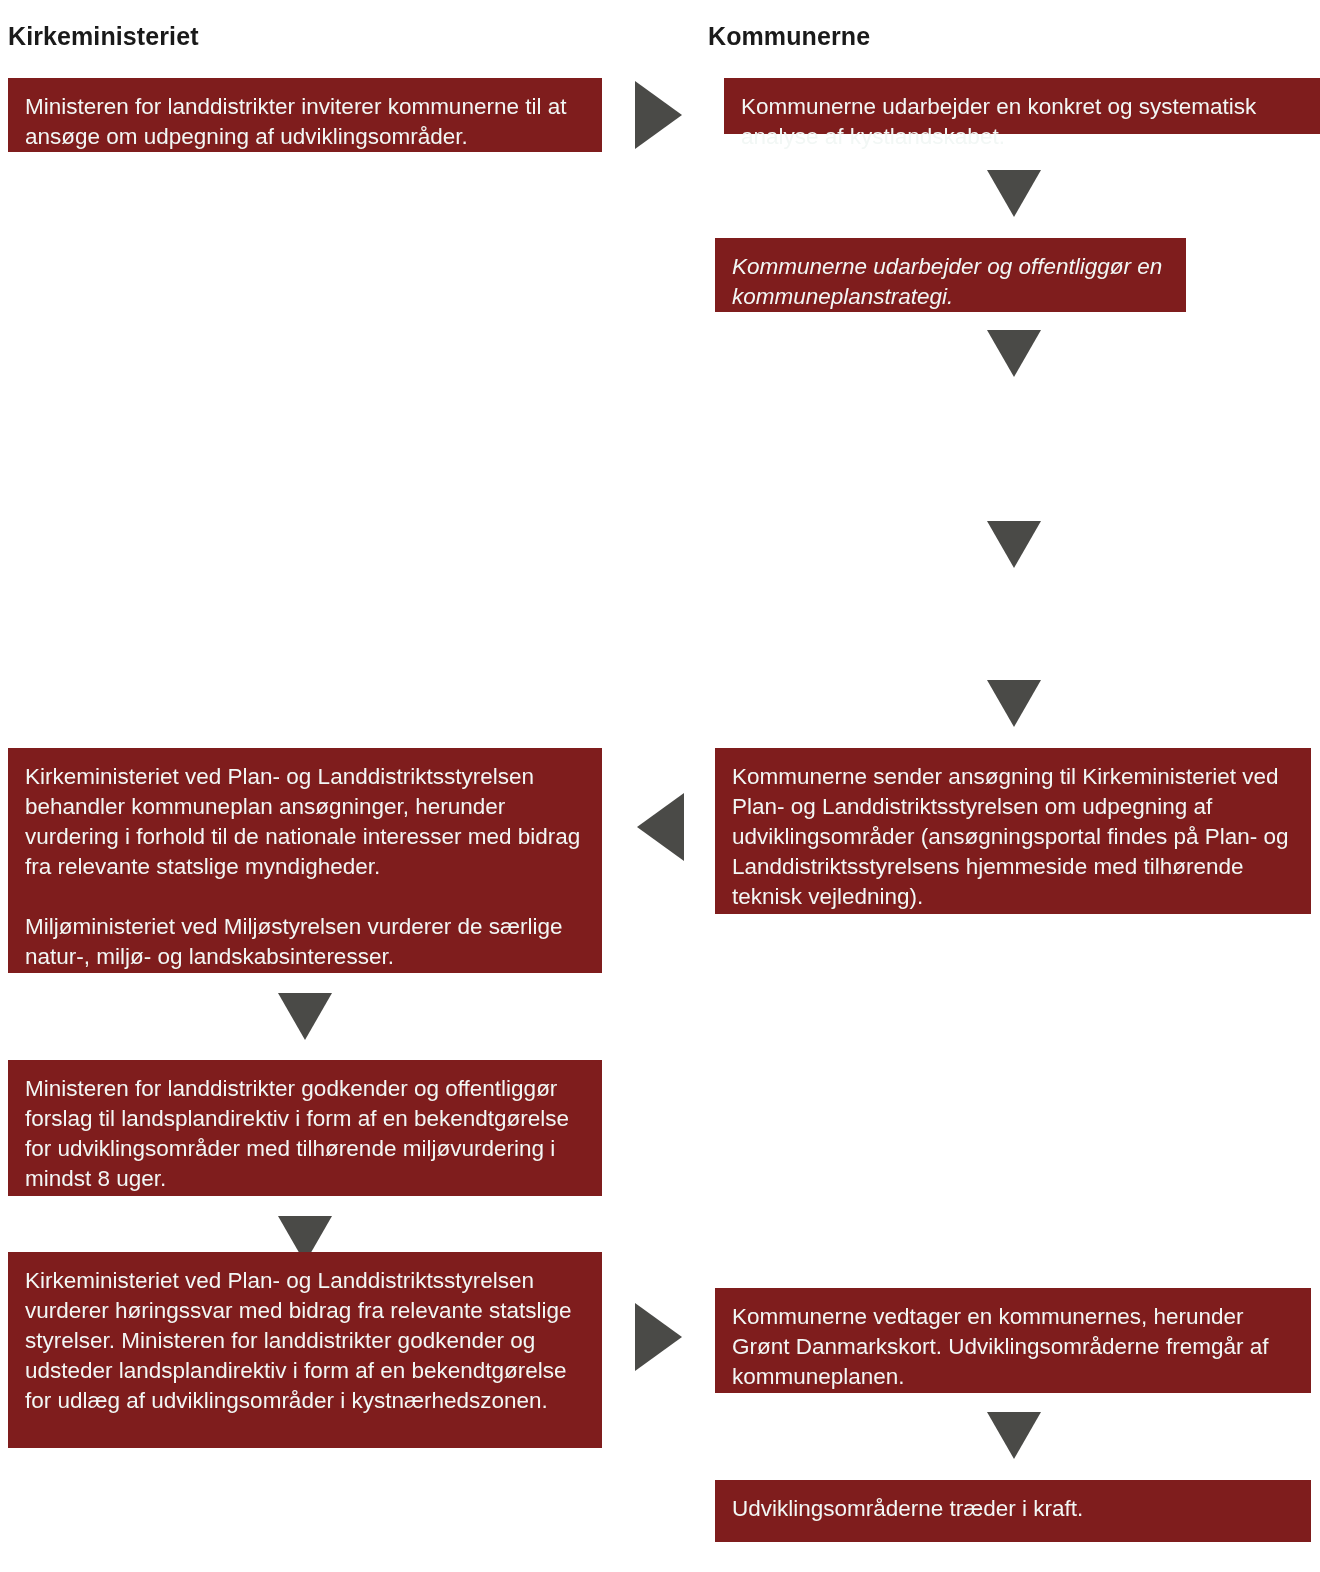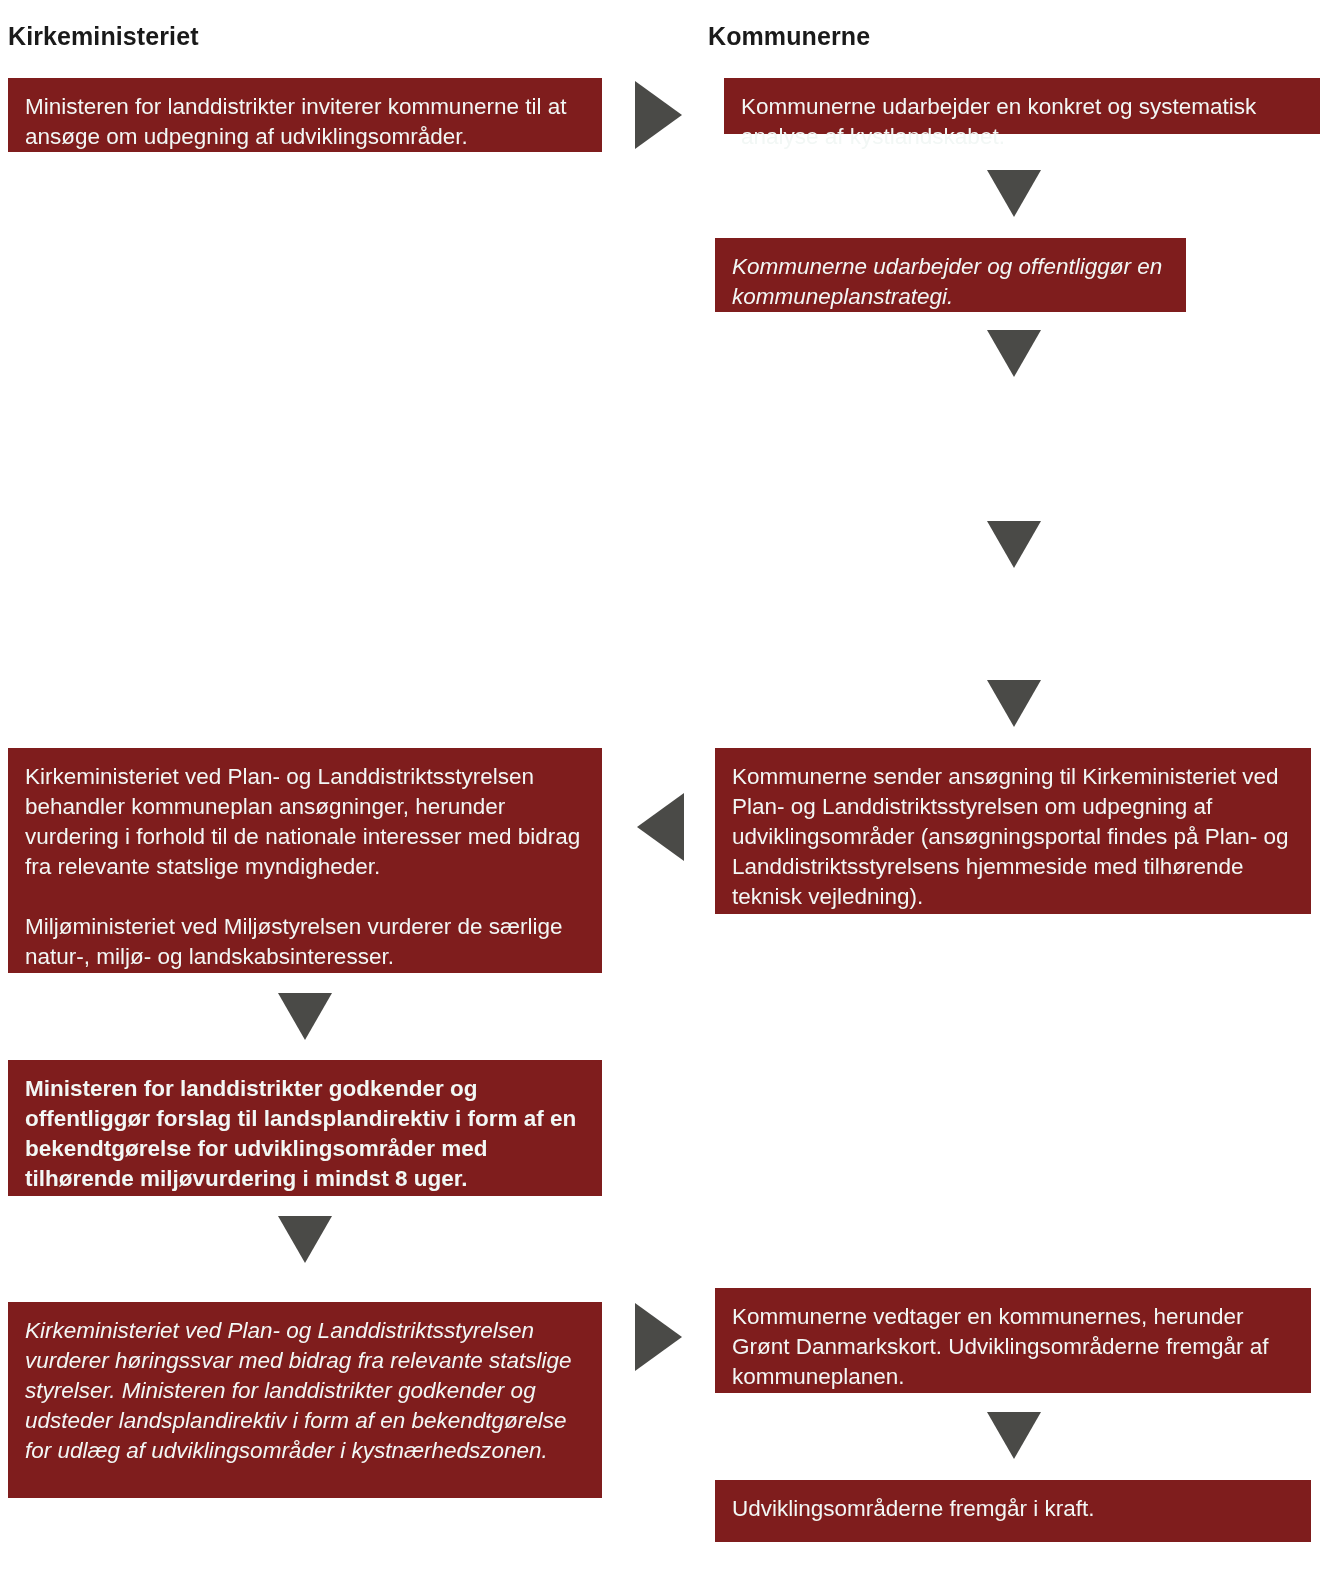--- a/index.html
+++ b/index.html
@@ -76,27 +76,27 @@
     <p>Ministeren for landdistrikter inviterer kommunerne til at ansøge om udpegning af udviklingsområder.</p>
   </div>
 
   <div class="node" style="left:8px; top:748px; width:594px; height:225px;">
     <p>Kirkeministeriet ved Plan- og Landdistriktsstyrelsen behandler kommuneplan ansøgninger, herunder vurdering i forhold til de nationale interesser med bidrag fra relevante statslige myndigheder.</p>
     <p>Miljøministeriet ved Miljøstyrelsen vurderer de særlige natur-, miljø- og landskabsinteresser.</p>
   </div>
 
   <div class="arrow arrow-down" style="left:278px; top:993px;"></div>
 
-  <div class="node" style="left:8px; top:1060px; width:594px; height:136px;font-weight:bold;">
+  <div class="node" style="left:8px; top:1060px; width:594px; height:136px;">
     <p>Ministeren for landdistrikter godkender og offentliggør forslag til landsplandirektiv i form af en bekendtgørelse for udviklingsområder med tilhørende miljøvurdering i mindst 8 uger.</p>
   </div>
 
   <div class="arrow arrow-down" style="left:278px; top:1216px;"></div>
 
-  <div class="node" style="left:8px; top:1302px; width:594px; height:196px;font-style:italic;">
+  <div class="node" style="left:8px; top:1252px; width:594px; height:196px;">
     <p>Kirkeministeriet ved Plan- og Landdistriktsstyrelsen vurderer høringssvar med bidrag fra relevante statslige styrelser. Ministeren for landdistrikter godkender og udsteder landsplandirektiv i form af en bekendtgørelse for udlæg af udviklingsområder i kystnærhedszonen.</p>
   </div>
 
   <div class="node" style="left:715px; top:78px; width:596px; height:56px;margin-left:9px;">
     <p>Kommunerne udarbejder en konkret og systematisk analyse af kystlandskabet.</p>
   </div>
 
   <div class="arrow arrow-down" style="left:987px; top:170px;"></div>
 
   <div class="node" style="left:715px; top:238px; width:471px; height:74px;font-style:italic;">
@@ -115,21 +115,21 @@
     <p>Kommunerne sender ansøgning til Kirkeministeriet ved Plan- og Landdistriktsstyrelsen om udpegning af udviklingsområder (ansøgningsportal findes på Plan- og Landdistriktsstyrelsens hjemmeside med tilhørende teknisk vejledning).</p>
   </div>
 
   <div class="node" style="left:715px; top:1288px; width:596px; height:105px;">
     <p>Kommunerne vedtager en kommunernes, herunder Grønt Danmarkskort. Udviklingsområderne fremgår af kommuneplanen.</p>
   </div>
 
   <div class="arrow arrow-down" style="left:987px; top:1412px;"></div>
 
   <div class="node" style="left:715px; top:1480px; width:596px; height:62px;">
-    <p>Udviklingsområderne fremgår i kraft.</p>
+    <p>Udviklingsområderne træder i kraft.</p>
   </div>
 
   <div class="arrow arrow-right" style="left:635px; top:81px;"></div>
 
   <div class="arrow arrow-left" style="left:637px; top:793px;"></div>
 
   <div class="arrow arrow-right" style="left:635px; top:1303px;"></div>
 
 </div>
 

